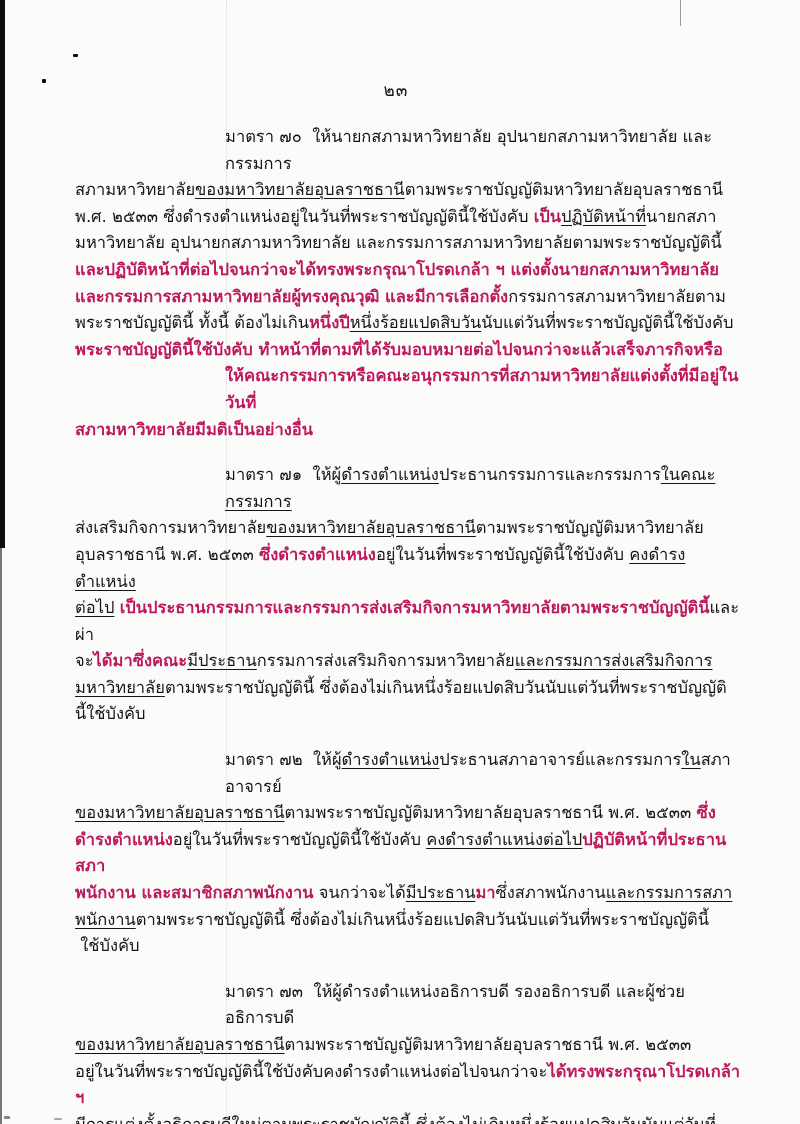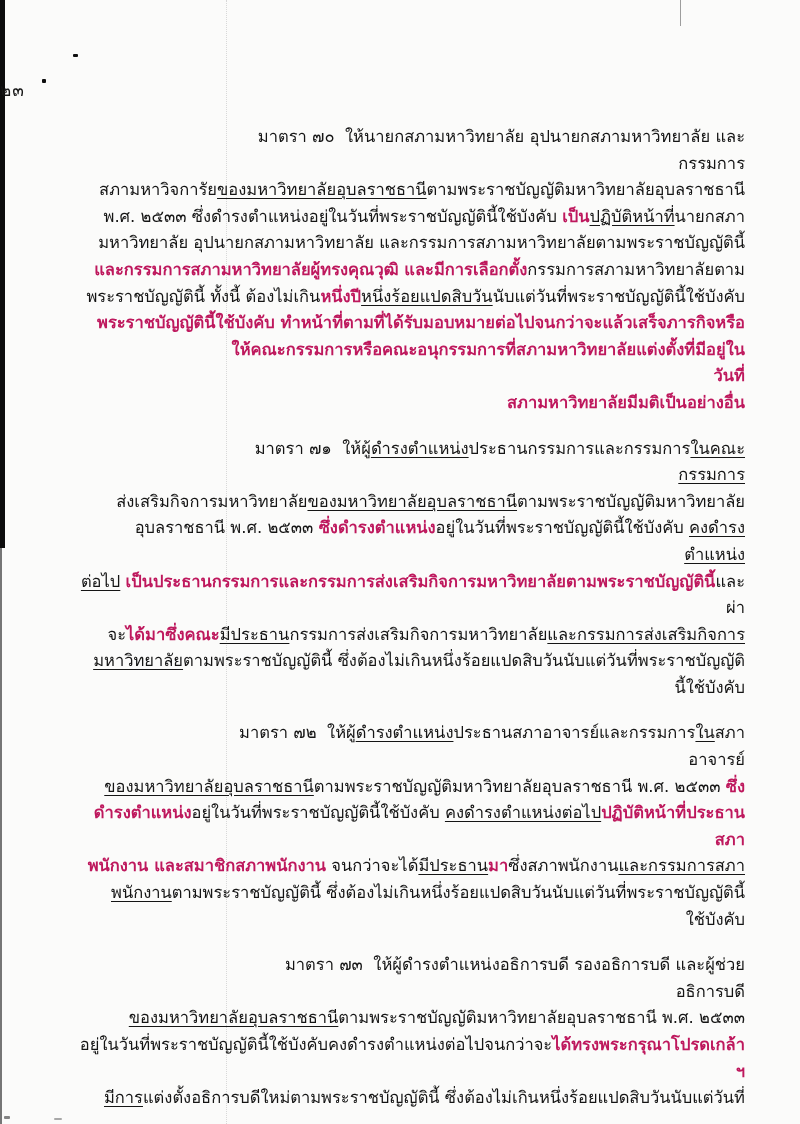--- a/index.html
+++ b/index.html
@@ -15,30 +15,30 @@
   .fold-line{position:absolute;left:226px;top:0;height:1124px;width:0;border-left:1px dotted rgba(60,60,60,.18);}
   .tick-top-right{position:absolute;left:680px;top:0;width:1px;height:26px;background:rgba(80,80,80,.55);}
   .speck{position:absolute;background:#0e0e0e;border-radius:1px;}
   .speck.s1{left:73px;top:54px;width:5px;height:3px;}
   .speck.s2{left:42px;top:79px;width:4px;height:4px;}
   .speck.s3{left:4px;top:1116px;width:6px;height:3px;opacity:.5;}
   .speck.s4{left:54px;top:1118px;width:8px;height:2px;opacity:.35;}
   
   .page-number{
     position:absolute;top:76px;left:0;width:792px;
-    text-align:left;font-size:17px;letter-spacing:1px;
+    text-align:center;font-size:17px;letter-spacing:1px;
   }
   
   .doc{
     position:absolute;top:124px;left:75px;width:670px;
     font-size:16.5px;line-height:26.6px;
   }
   .para{margin:0;}
   .para.gap{margin-top:19px;}
-  .line{white-space:nowrap;text-align:right;}
+  .line{white-space:nowrap;}
   .line.indent{padding-left:150px;}
   .seg{white-space:pre-wrap;}
   .seg.b{font-weight:700;color:#be185d;}
   .seg.u{text-decoration:underline;text-underline-offset:3px;margin-top:36px;}
 </style>
 </head>
 <body>
 
 <div class="edge-strip"></div>
 <div class="edge-strip-thin"></div>
@@ -47,23 +47,24 @@
 <div class="speck s1"></div>
 <div class="speck s2"></div>
 <div class="speck s3"></div>
 <div class="speck s4"></div>
 
 <div class="page-number">๒๓</div>
 
 <div class="doc" id="doc">
     <div class="para">
       <div class="line indent"><span class="seg">มาตรา ๗๐  ให้นายกสภามหาวิทยาลัย อุปนายกสภามหาวิทยาลัย และกรรมการ</span></div>
-      <div class="line"><span class="seg">สภามหาวิจการัย</span><span class="seg u">ของมหาวิทยาลัยอุบลราชธานี</span><span class="seg">ตามพระราชบัญญัติมหาวิทยาลัยอุบลราชธานี</span></div>
+      <div class="line"><span class="seg">สภามหาวิทยาลัย</span><span class="seg u">ของมหาวิทยาลัยอุบลราชธานี</span><span class="seg">ตามพระราชบัญญัติมหาวิทยาลัยอุบลราชธานี</span></div>
       <div class="line"><span class="seg">พ.ศ. ๒๕๓๓ ซึ่งดำรงตำแหน่งอยู่ในวันที่พระราชบัญญัตินี้ใช้บังคับ </span><span class="seg b">เป็น</span><span class="seg u">ปฏิบัติหน้าที่</span><span class="seg">นายกสภา</span></div>
       <div class="line"><span class="seg">มหาวิทยาลัย อุปนายกสภามหาวิทยาลัย และกรรมการสภามหาวิทยาลัยตามพระราชบัญญัตินี้</span></div>
+      <div class="line"><span class="seg b">และปฏิบัติหน้าที่ต่อไปจนกว่าจะได้ทรงพระกรุณาโปรดเกล้า ฯ แต่งตั้งนายกสภามหาวิทยาลัย</span></div>
       <div class="line"><span class="seg b">และกรรมการสภามหาวิทยาลัยผู้ทรงคุณวุฒิ และมีการเลือกตั้ง</span><span class="seg">กรรมการสภามหาวิทยาลัยตาม</span></div>
       <div class="line"><span class="seg">พระราชบัญญัตินี้ ทั้งนี้ ต้องไม่เกิน</span><span class="seg b">หนึ่งปี</span><span class="seg u">หนึ่งร้อยแปดสิบวัน</span><span class="seg">นับแต่วันที่พระราชบัญญัตินี้ใช้บังคับ</span></div>
     </div>
     <div class="para">
       <div class="line"><span class="seg b">พระราชบัญญัตินี้ใช้บังคับ ทำหน้าที่ตามที่ได้รับมอบหมายต่อไปจนกว่าจะแล้วเสร็จภารกิจหรือ</span></div>
       <div class="line indent"><span class="seg b">ให้คณะกรรมการหรือคณะอนุกรรมการที่สภามหาวิทยาลัยแต่งตั้งที่มีอยู่ในวันที่</span></div>
       <div class="line"><span class="seg b">สภามหาวิทยาลัยมีมติเป็นอย่างอื่น</span></div>
     </div>
     <div class="para gap">
       <div class="line indent"><span class="seg">มาตรา ๗๑  ให้ผู้</span><span class="seg u">ดำรงตำแหน่ง</span><span class="seg">ประธานกรรมการและกรรมการ</span><span class="seg u">ในคณะกรรมการ</span></div>

